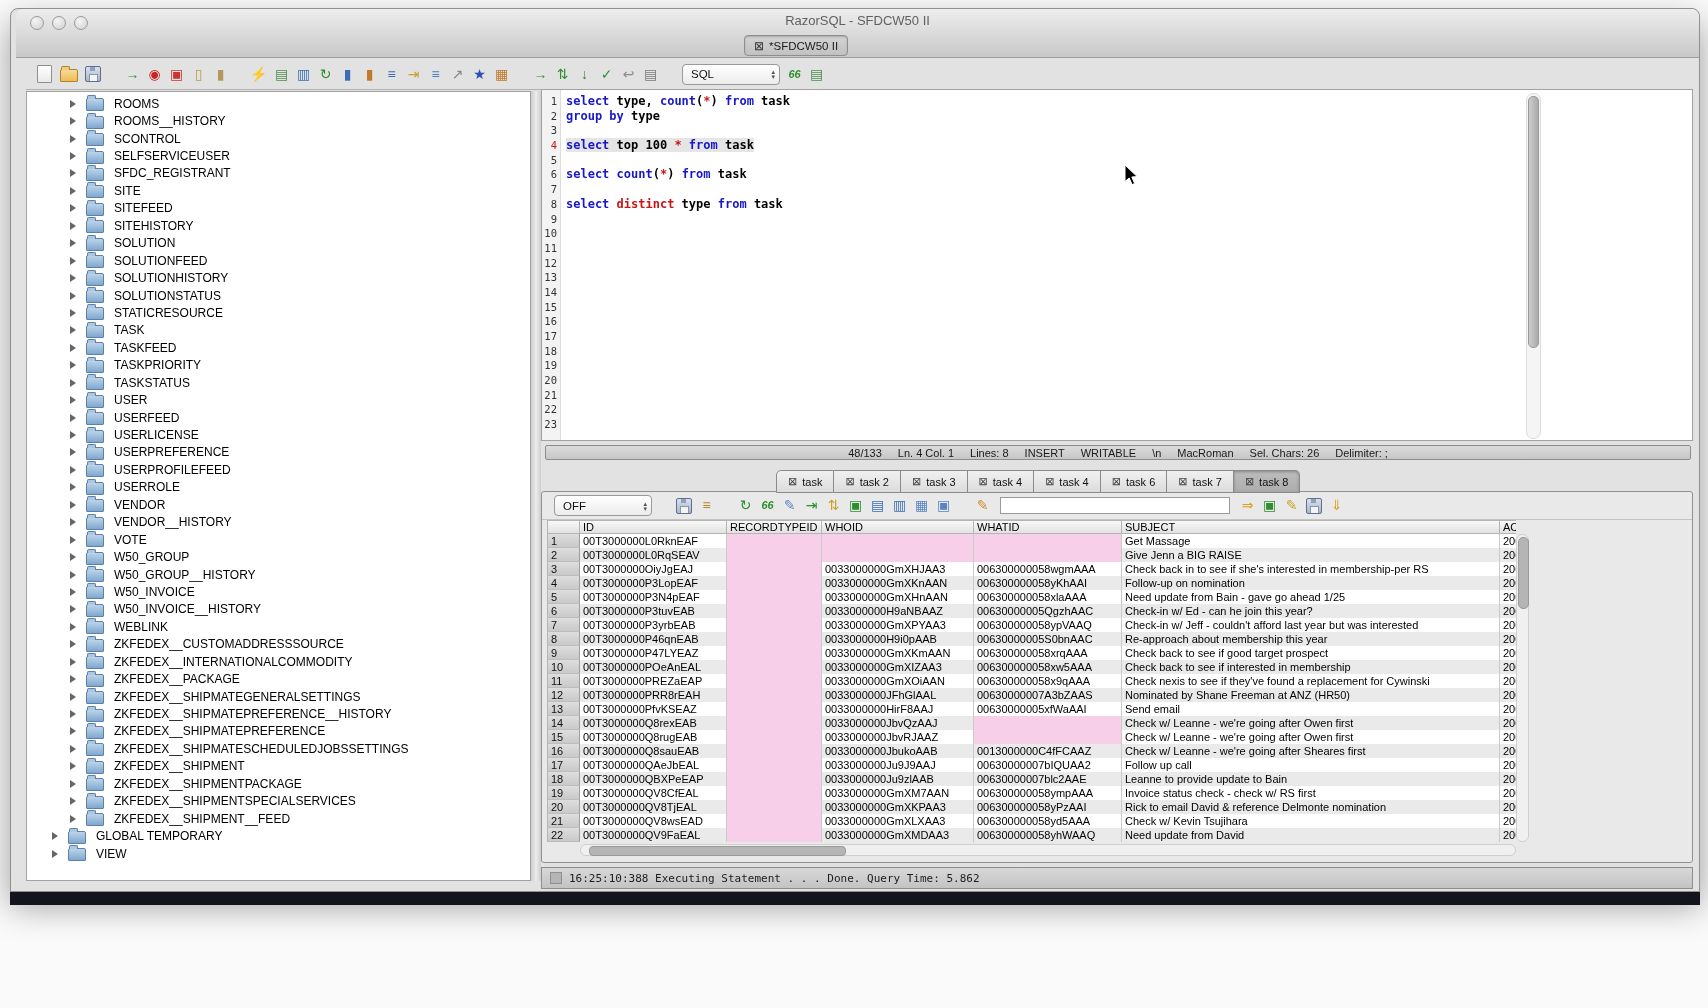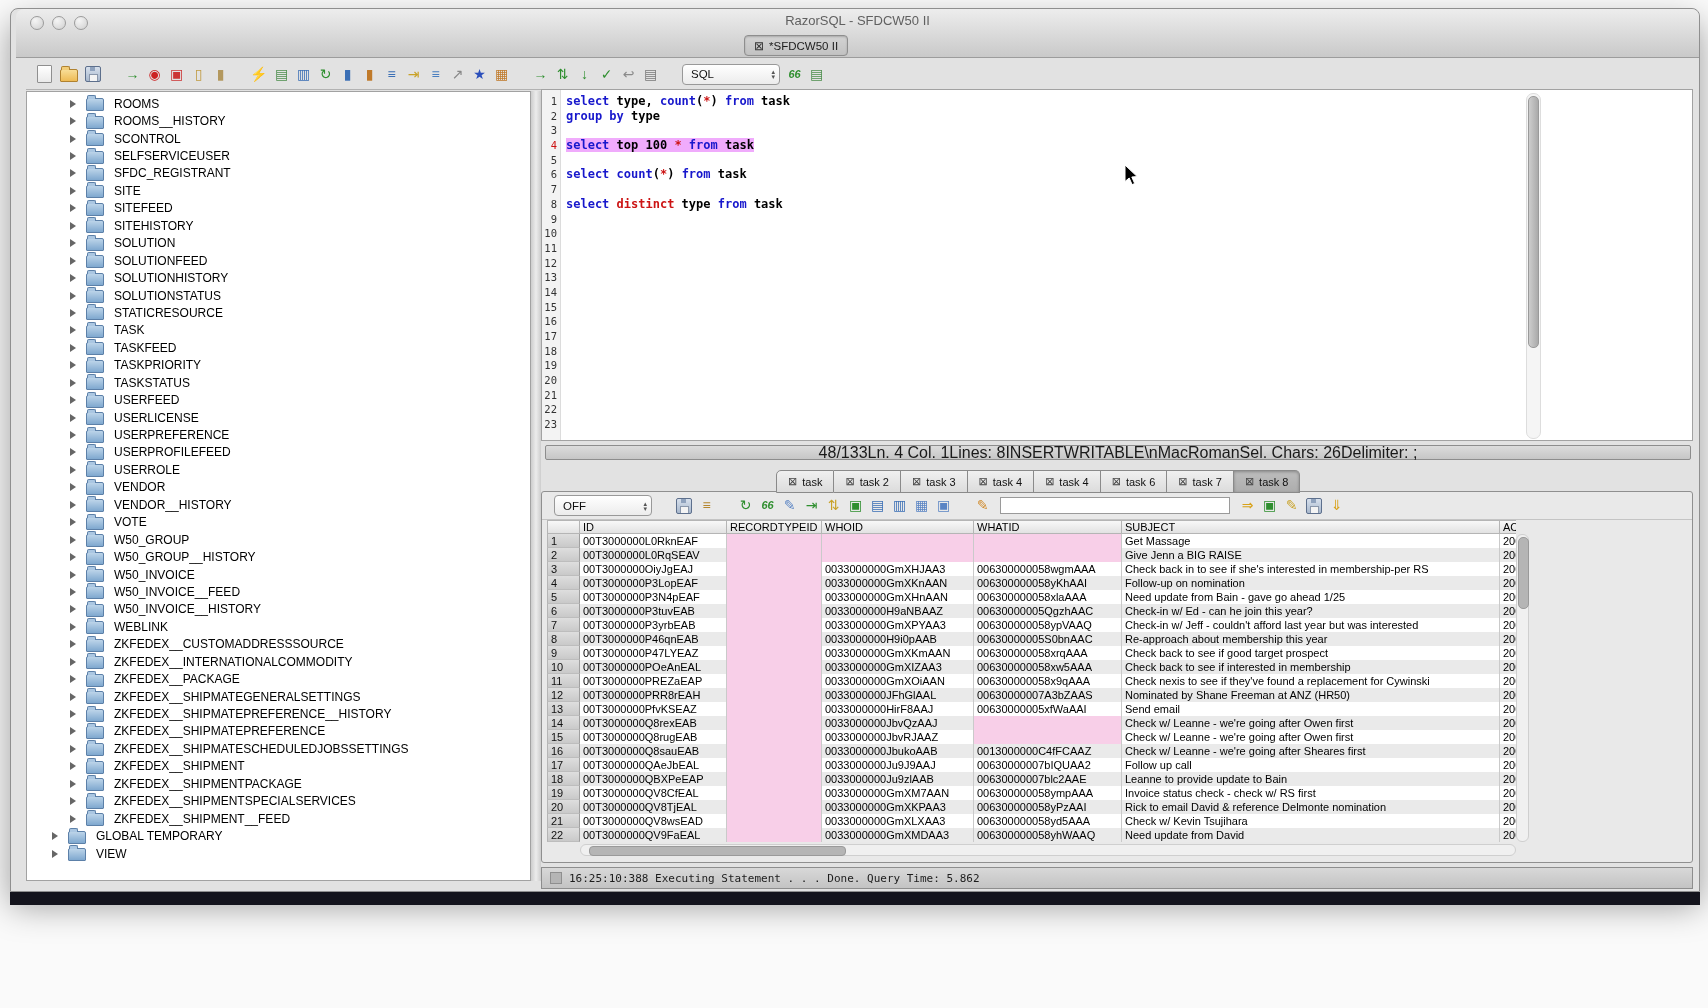--- a/index.html
+++ b/index.html
@@ -61,29 +61,29 @@
   .editor{position:absolute;left:530px;top:80px;width:1152px;height:352px;background:#fff;border:1px solid #a2a2a2;box-sizing:border-box;}
   .gutter{position:absolute;left:0;top:0;width:18px;bottom:0;background:#f3f3f3;border-right:1px solid #dcdcdc;padding-top:4px;}
   .gnum{height:14.7px;line-height:14.7px;font-family:"DejaVu Sans Mono",monospace;font-size:10.5px;color:#333;
         text-align:right;padding-right:3px;}
   .gnum.cur{color:#cc1111;}
   .code{position:absolute;left:24px;top:0;right:24px;bottom:0;padding-top:4px;
         font-family:"DejaVu Sans Mono",monospace;font-size:12px;}
   .cline{height:14.7px;line-height:14.7px;white-space:pre;color:#000;font-weight:bold;}
   .cline .k{color:#1717cc;}
   .cline .r{color:#cc1414;}
-  .selwrap{background:#f0abfc;}
+  .selwrap{background:#e5e5e5;}
   .vscroll{position:absolute;left:984px;top:3px;width:13px;height:344px;background:#f5f5f5;
            border:1px solid #ddd;border-radius:7px;}
   .vscroll .thumb{position:absolute;left:1px;top:2px;width:9px;height:250px;
            background:linear-gradient(90deg,#cdcdcd,#aaaaaa);border:1px solid #9a9a9a;border-radius:5px;}
 
   .ed-status{position:absolute;left:534px;top:436px;width:1146px;height:15px;box-sizing:border-box;
              background:linear-gradient(#dcdcdc,#c6c6c6);border:1px solid #8d8d8d;border-radius:2px;
-             display:flex;align-items:center;justify-content:center;font-size:16px;color:#1a1a1a;}
+             display:flex;align-items:center;justify-content:center;gap:16px;font-size:11px;color:#1a1a1a;}
   .seg{white-space:pre;}
 
   
   .rtabs{position:absolute;left:765px;top:461px;height:22px;display:flex;z-index:3;}
   .rtab{height:21px;display:flex;align-items:center;gap:5px;padding:0 11px;border:1px solid #8a8a8a;border-left:none;
         background:linear-gradient(#f0f0f0,#dcdcdc);font-size:11px;color:#111;}
   .rtab:first-child{border-left:1px solid #8a8a8a;border-radius:5px 0 0 0;}
   .rtab:last-child{border-radius:0 5px 0 0;}
   .rtab.active{background:linear-gradient(#bdbdbd,#adadad);box-shadow:inset 0 1px 3px rgba(0,0,0,.28);}
   .tclose{font-size:11px;color:#444;}
@@ -274,20 +274,25 @@
           <span class="tlabel">TASKPRIORITY</span>
         </div>
         <div class="trow lvl2">
           <span class="tri"></span>
           <span class="tfolder"></span>
           <span class="tlabel">TASKSTATUS</span>
         </div>
         <div class="trow lvl2">
           <span class="tri"></span>
           <span class="tfolder"></span>
+          <span class="tlabel">USER</span>
+        </div>
+        <div class="trow lvl2">
+          <span class="tri"></span>
+          <span class="tfolder"></span>
           <span class="tlabel">USERFEED</span>
         </div>
         <div class="trow lvl2">
           <span class="tri"></span>
           <span class="tfolder"></span>
           <span class="tlabel">USERLICENSE</span>
         </div>
         <div class="trow lvl2">
           <span class="tri"></span>
           <span class="tfolder"></span>
@@ -325,25 +330,20 @@
         </div>
         <div class="trow lvl2">
           <span class="tri"></span>
           <span class="tfolder"></span>
           <span class="tlabel">W50_GROUP__HISTORY</span>
         </div>
         <div class="trow lvl2">
           <span class="tri"></span>
           <span class="tfolder"></span>
           <span class="tlabel">W50_INVOICE</span>
-        </div>
-        <div class="trow lvl2">
-          <span class="tri"></span>
-          <span class="tfolder"></span>
-          <span class="tlabel">W50_INVOICE__FEED</span>
         </div>
         <div class="trow lvl2">
           <span class="tri"></span>
           <span class="tfolder"></span>
           <span class="tlabel">W50_INVOICE__HISTORY</span>
         </div>
         <div class="trow lvl2">
           <span class="tri"></span>
           <span class="tfolder"></span>
           <span class="tlabel">WEBLINK</span>

